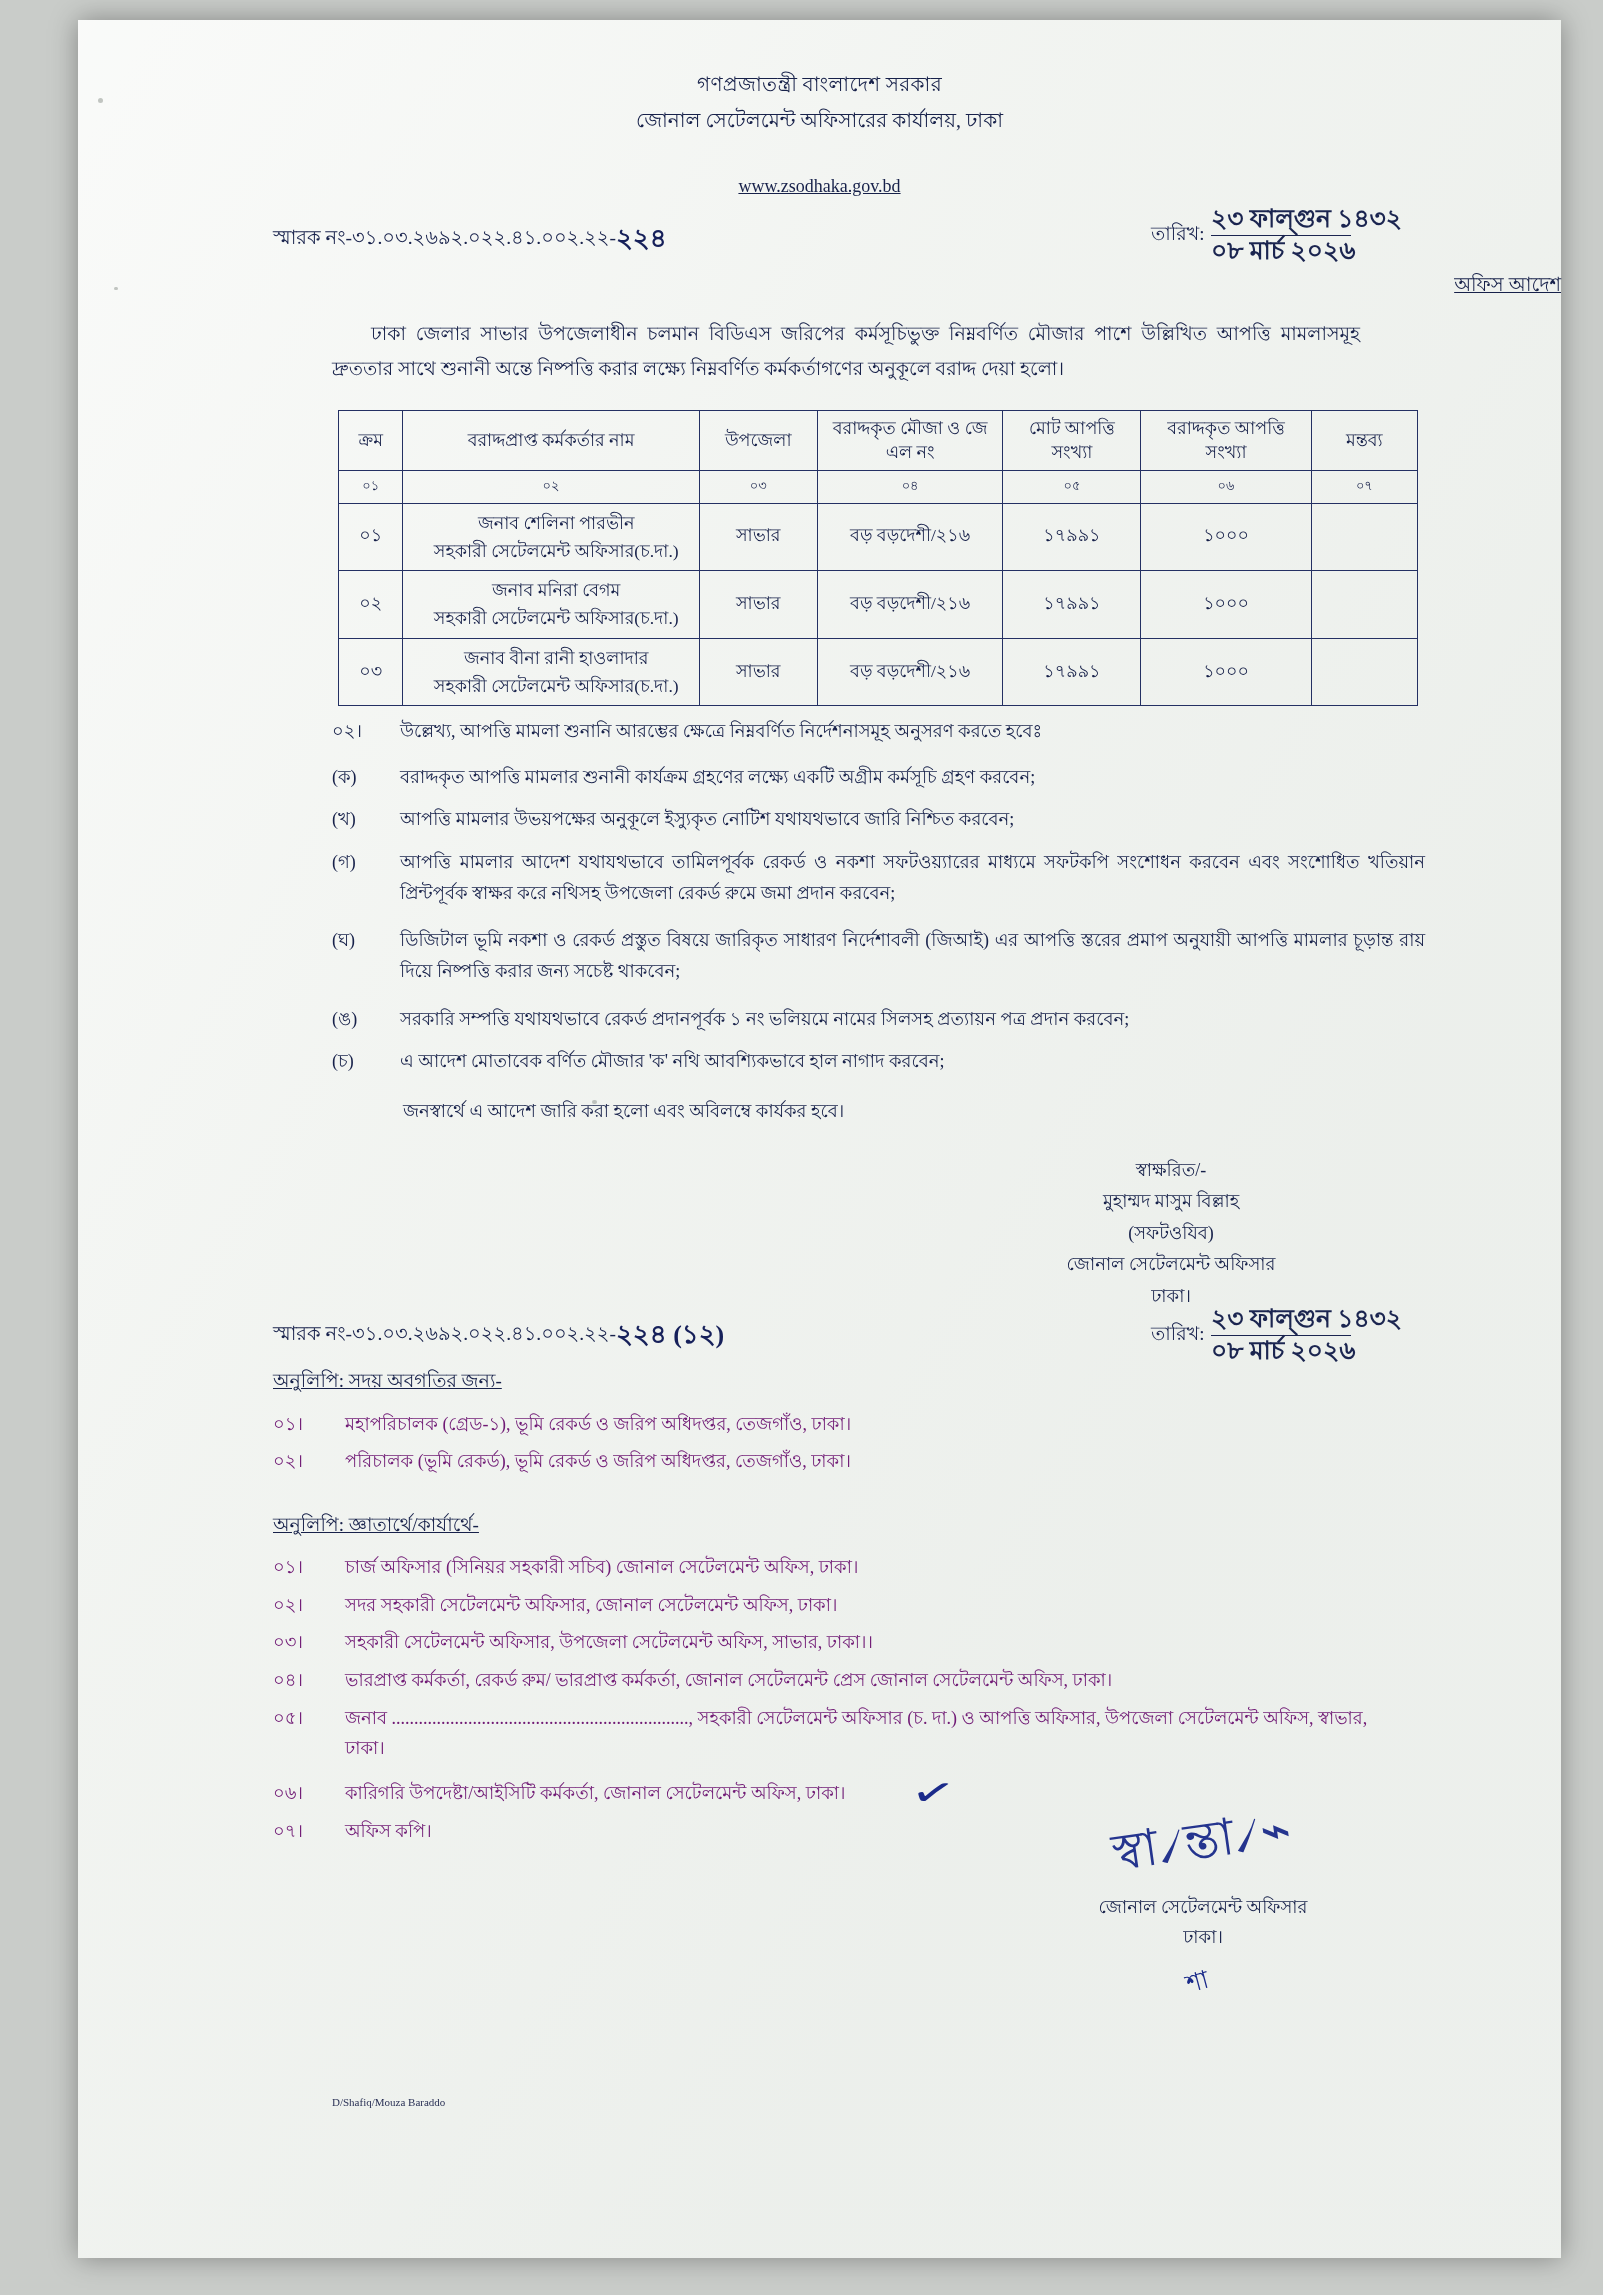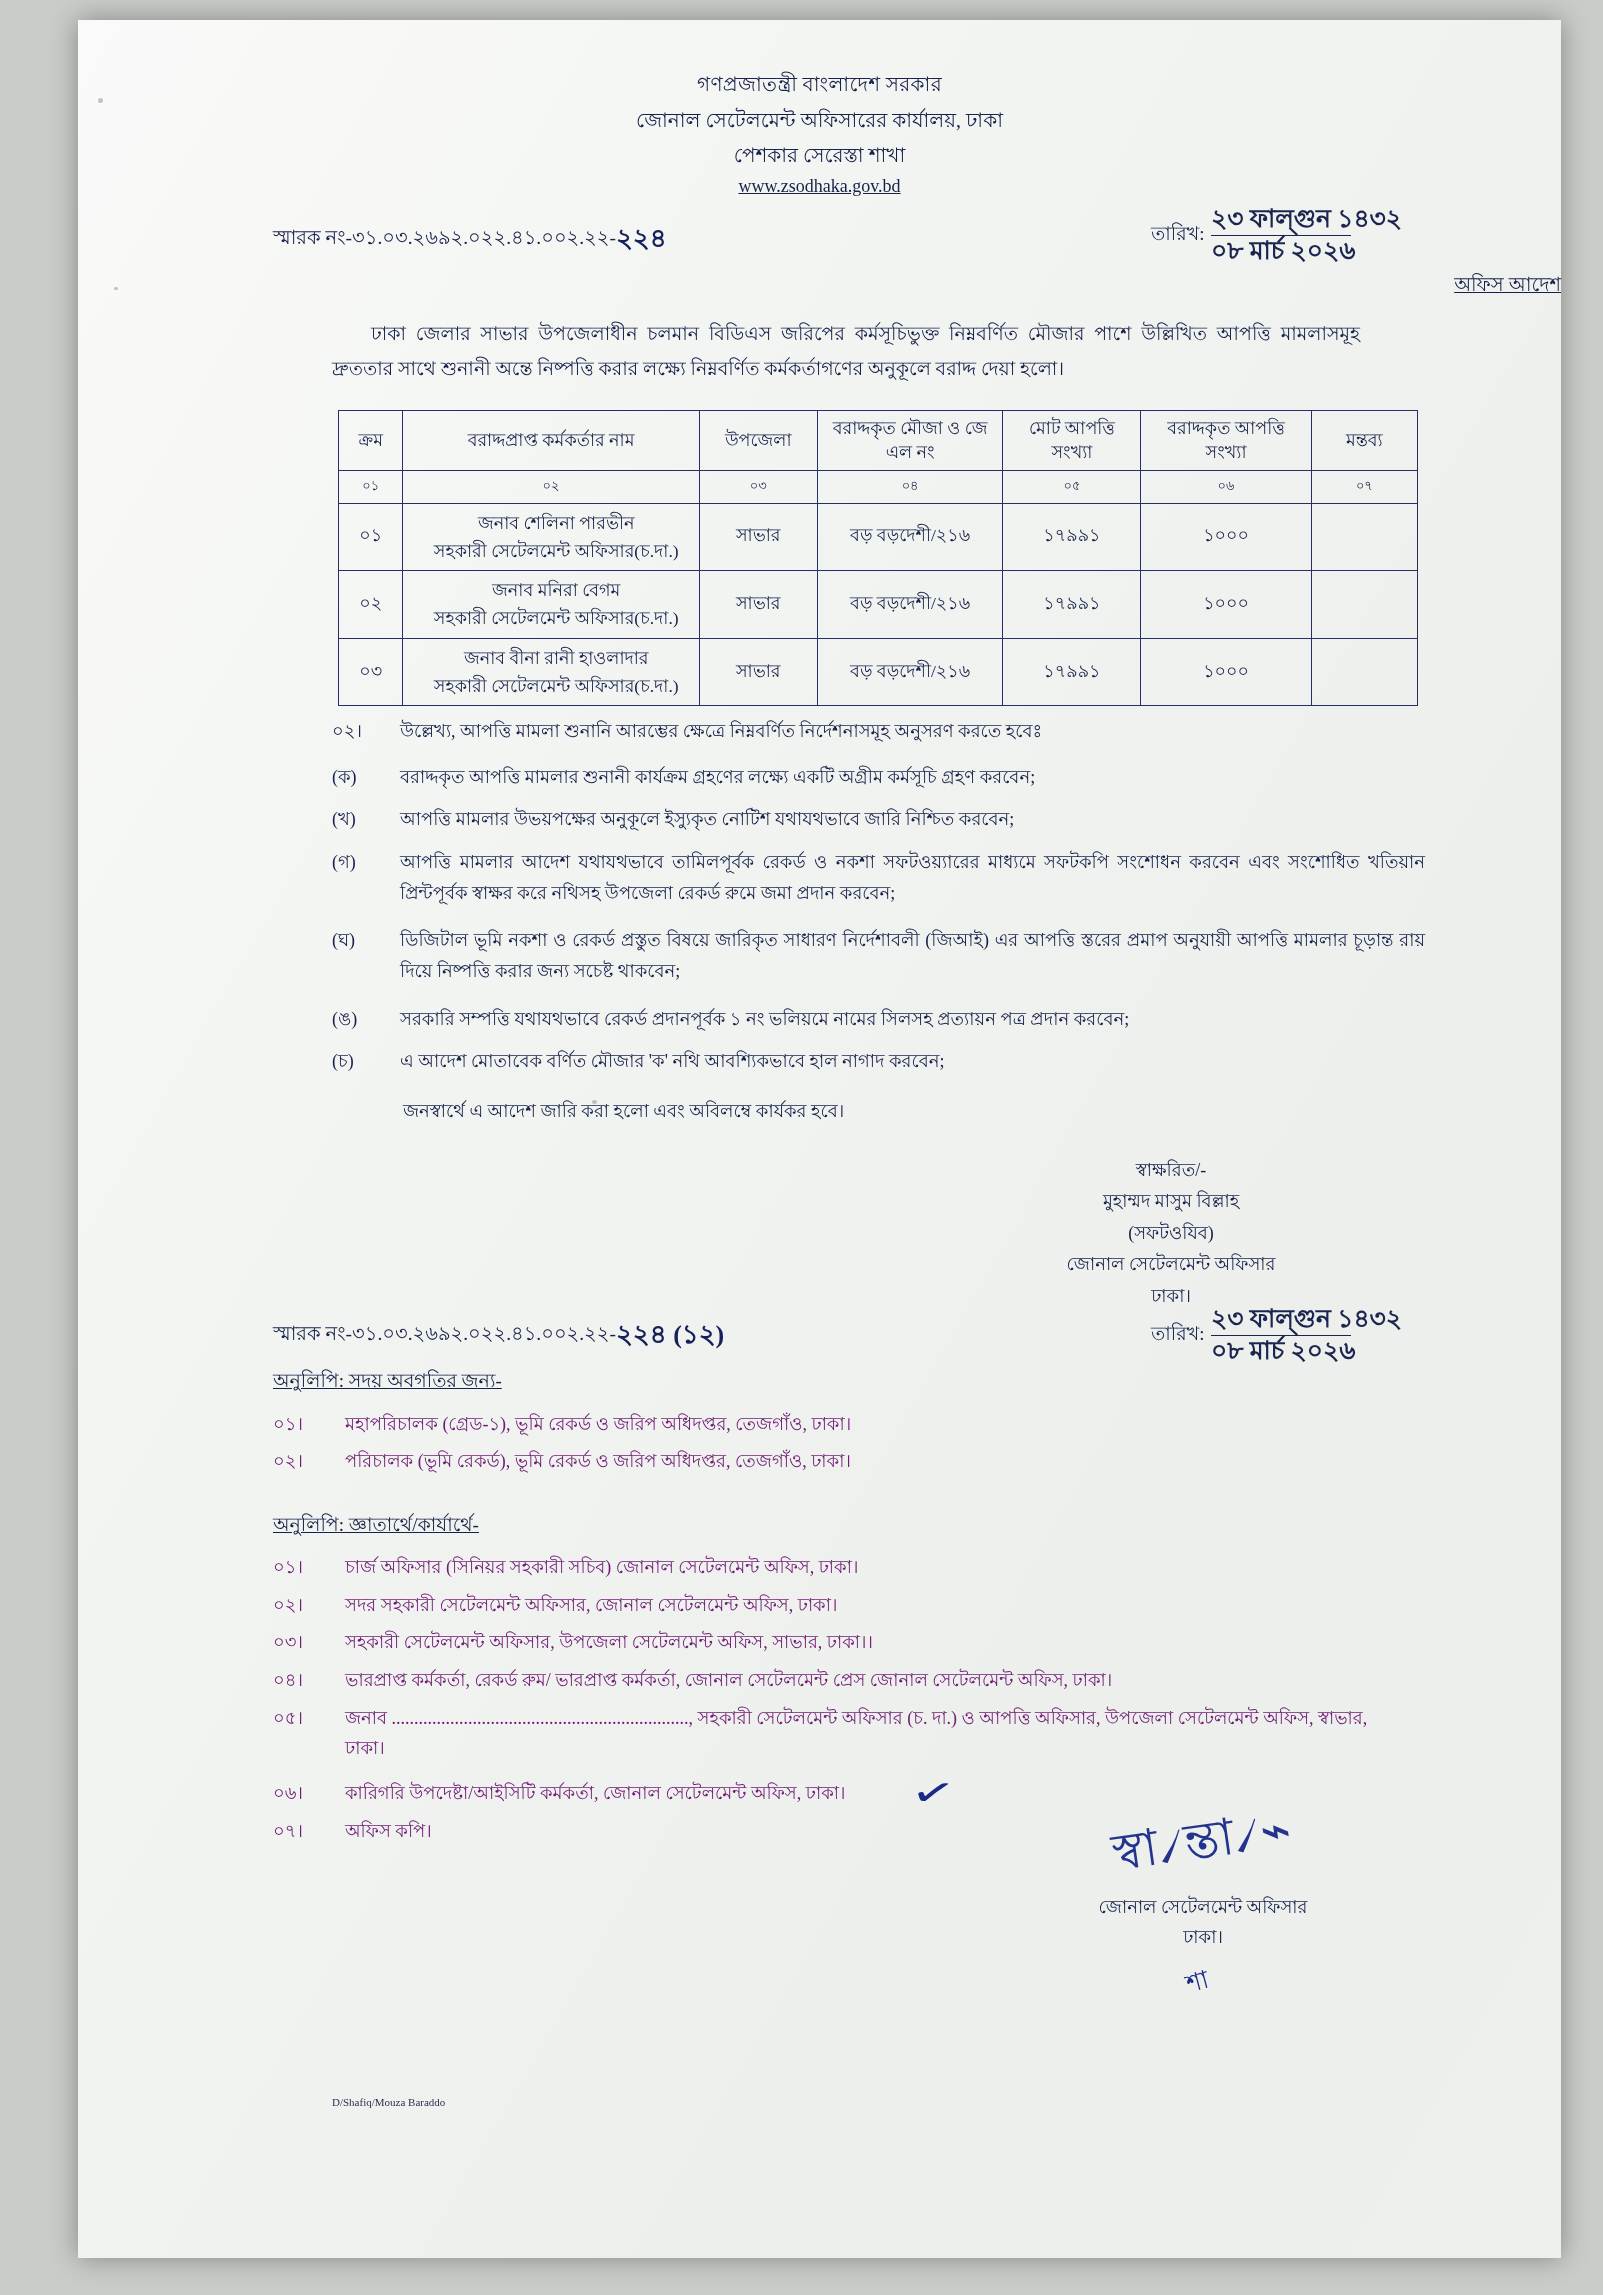--- a/index.html
+++ b/index.html
@@ -150,21 +150,20 @@
 </style>
 </head>
 <body>
 
 <div class="page">
   <div class="sheet">
     <div class="content">
 
       <div class="hdr hdr2">জোনাল সেটেলমেন্ট অফিসারের কার্যালয়, ঢাকা</div>
       <div class="hdr hdr1">গণপ্রজাতন্ত্রী বাংলাদেশ সরকার</div>
-      <div class="hdr hdr3">পেশকার সেরেস্তা শাখা</div>
       <div class="hdr hdr4">www.zsodhaka.gov.bd</div>
 
       <div class="memo-left">
         <span>স্মারক নং-৩১.০৩.২৬৯২.০২২.৪১.০০২.২২-</span><span class="memo-num-hand">২২৪</span>
       </div>
 
       <div class="date-right">
         <div class="date-row">
           <div class="date-label">তারিখ:</div>
           <div class="date-stack">

